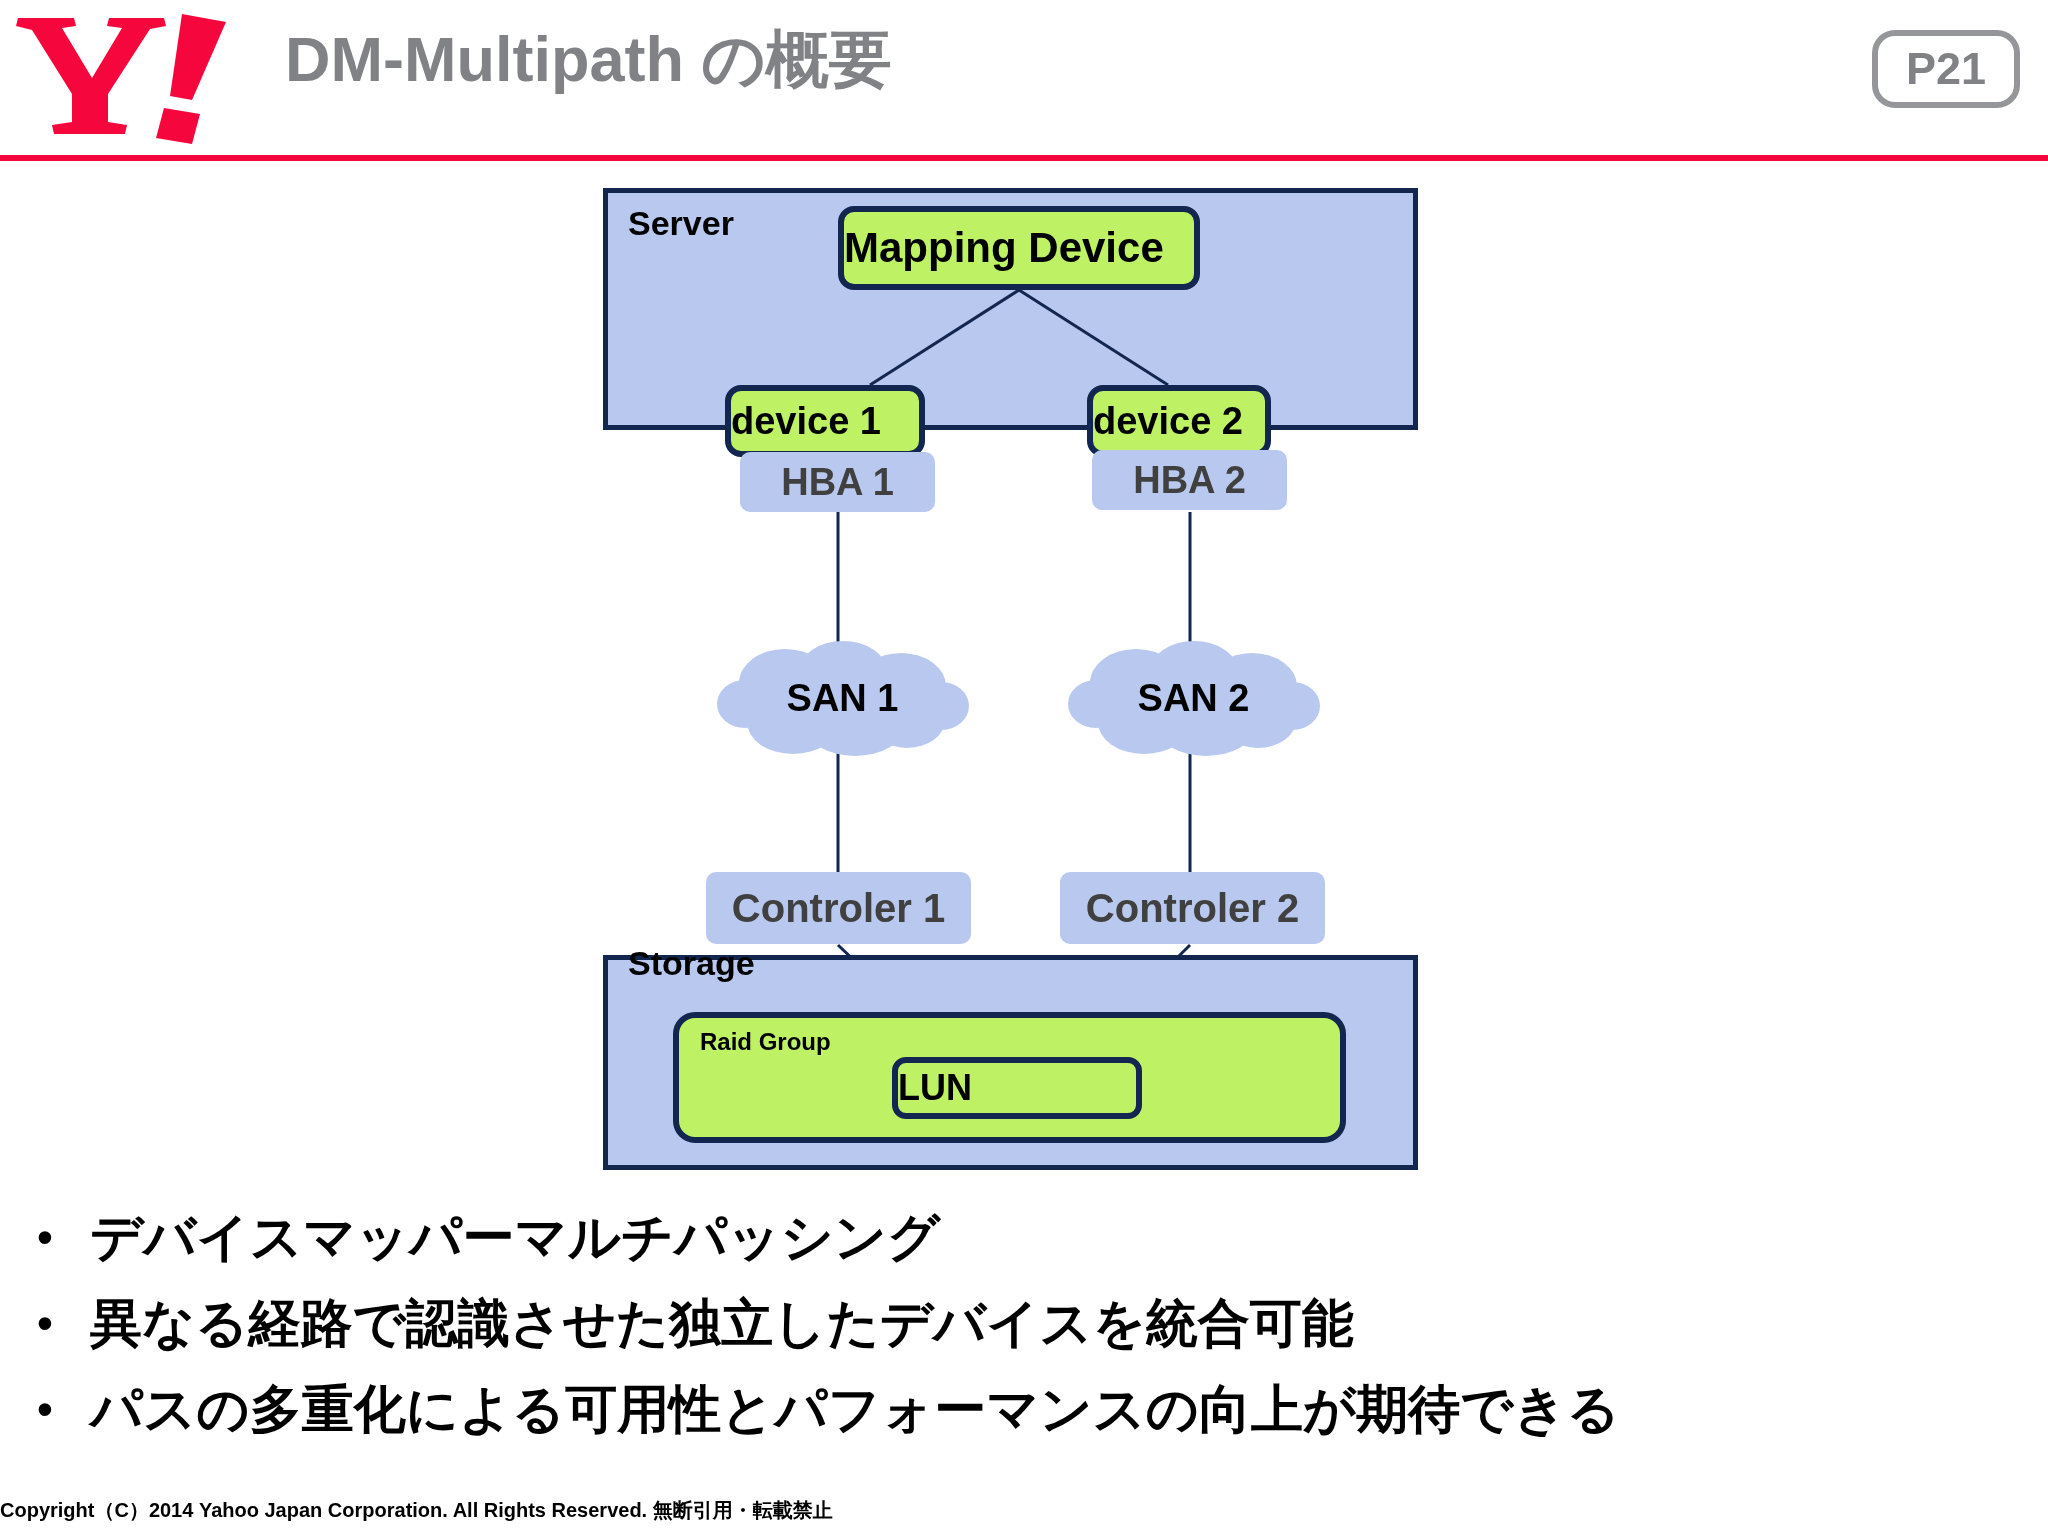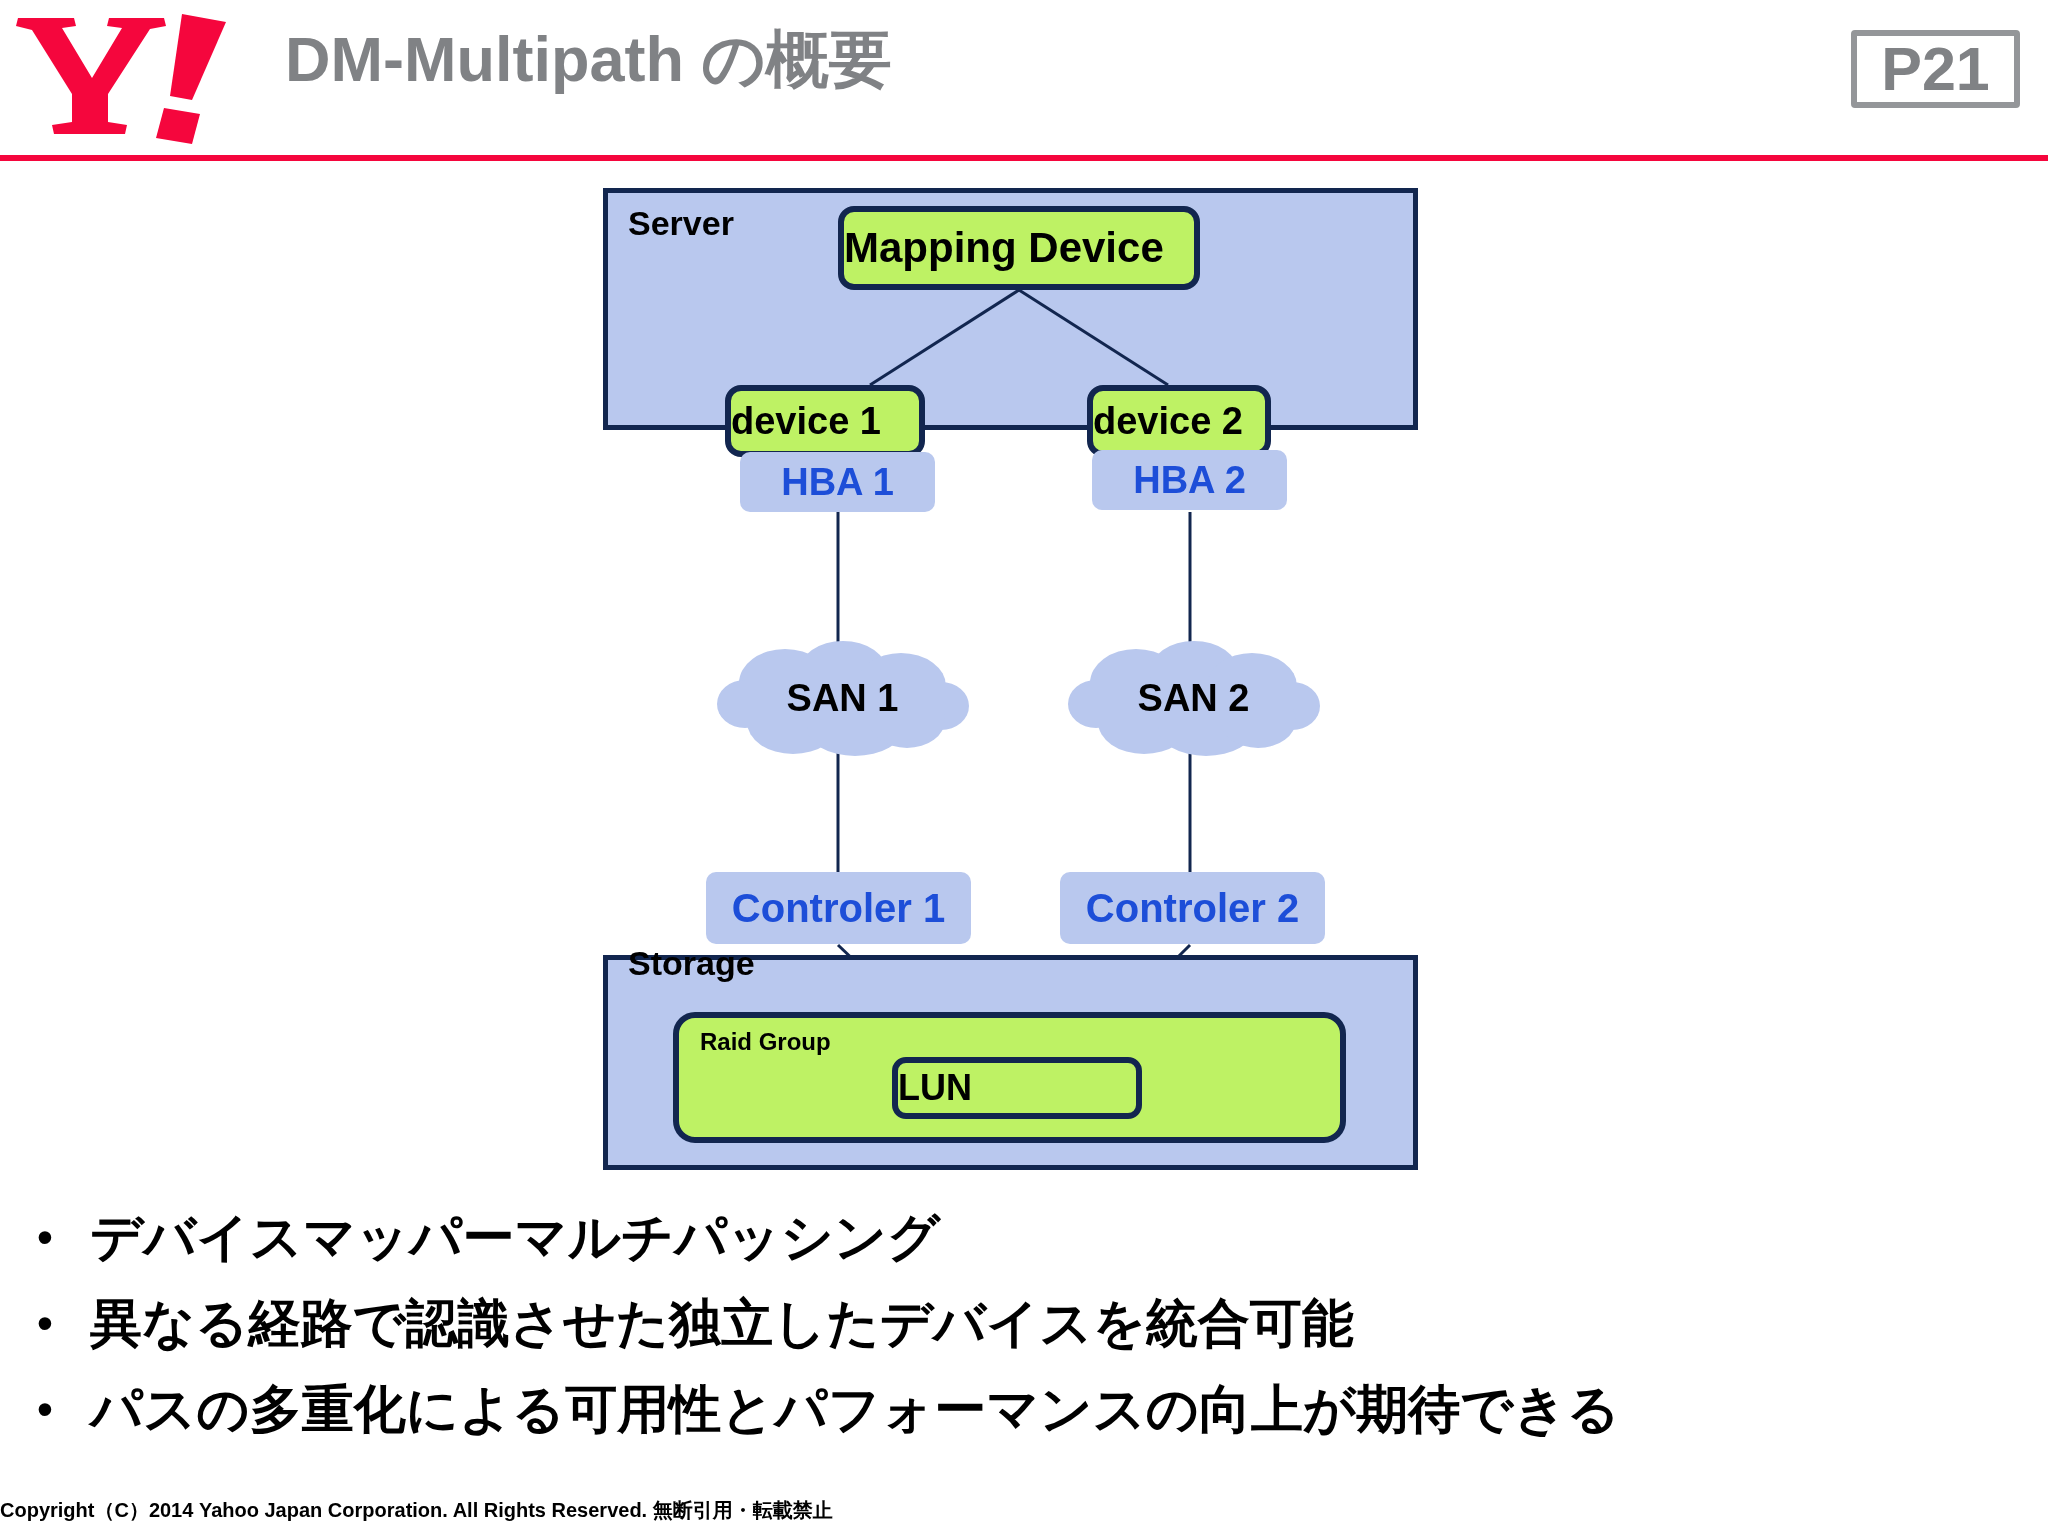--- a/index.html
+++ b/index.html
@@ -10,43 +10,43 @@
   }
   
   #header{position:absolute;left:0;top:0;width:2048px;height:160px;}
   #yahoo-logo{position:absolute;left:14px;top:4px;width:240px;height:140px;}
   #page-title{
     position:absolute;left:285px;top:28px;
     font-size:63px;font-weight:bold;color:#808285;
     letter-spacing:0px;white-space:nowrap;line-height:1;
   }
   #page-badge{
-    position:absolute;right:28px;top:30px;width:169px;height:78px;
-    border:6px solid #949699;border-radius:4px;background:#ffffff;
+    position:absolute;right:28px;top:30px;width:148px;height:78px;
+    border:6px solid #949699;border-radius:23px;background:#ffffff;
     display:flex;align-items:center;justify-content:center;
-    font-size:61px;font-weight:bold;color:#808285;box-sizing:border-box;
+    font-size:45px;font-weight:bold;color:#808285;box-sizing:border-box;
   }
   #header-rule{position:absolute;left:0;top:155px;width:2048px;height:6px;background:#f5063d;}
 
   
   #diagram{position:absolute;left:0;top:160px;width:2048px;height:1050px;}
   .navybox{
     position:absolute;background:#b9c8ee;border:5px solid #12264f;
     box-sizing:border-box;
   }
   .navybox-round{
     position:absolute;background:#bef264;border:6px solid #12264f;
     border-radius:16px;box-sizing:border-box;
     display:flex;align-items:center;justify-content:flex-start;
     font-weight:bold;color:#000000;
   }
   .plainbox{
     position:absolute;background:#b9c8ee;border:none;border-radius:10px;
     box-sizing:border-box;display:flex;align-items:center;justify-content:center;
-    font-weight:bold;color:#1d4ed8;
+    font-weight:bold;color:#404040;
   }
   .grouplabel{
     position:absolute;font-weight:bold;color:#000000;white-space:nowrap;
   }
   .cloud{position:absolute;}
   .cloud span{
     position:absolute;left:0;top:0;width:100%;height:100%;
     display:flex;align-items:center;justify-content:center;
     font-weight:bold;color:#000000;z-index:3;
   }

